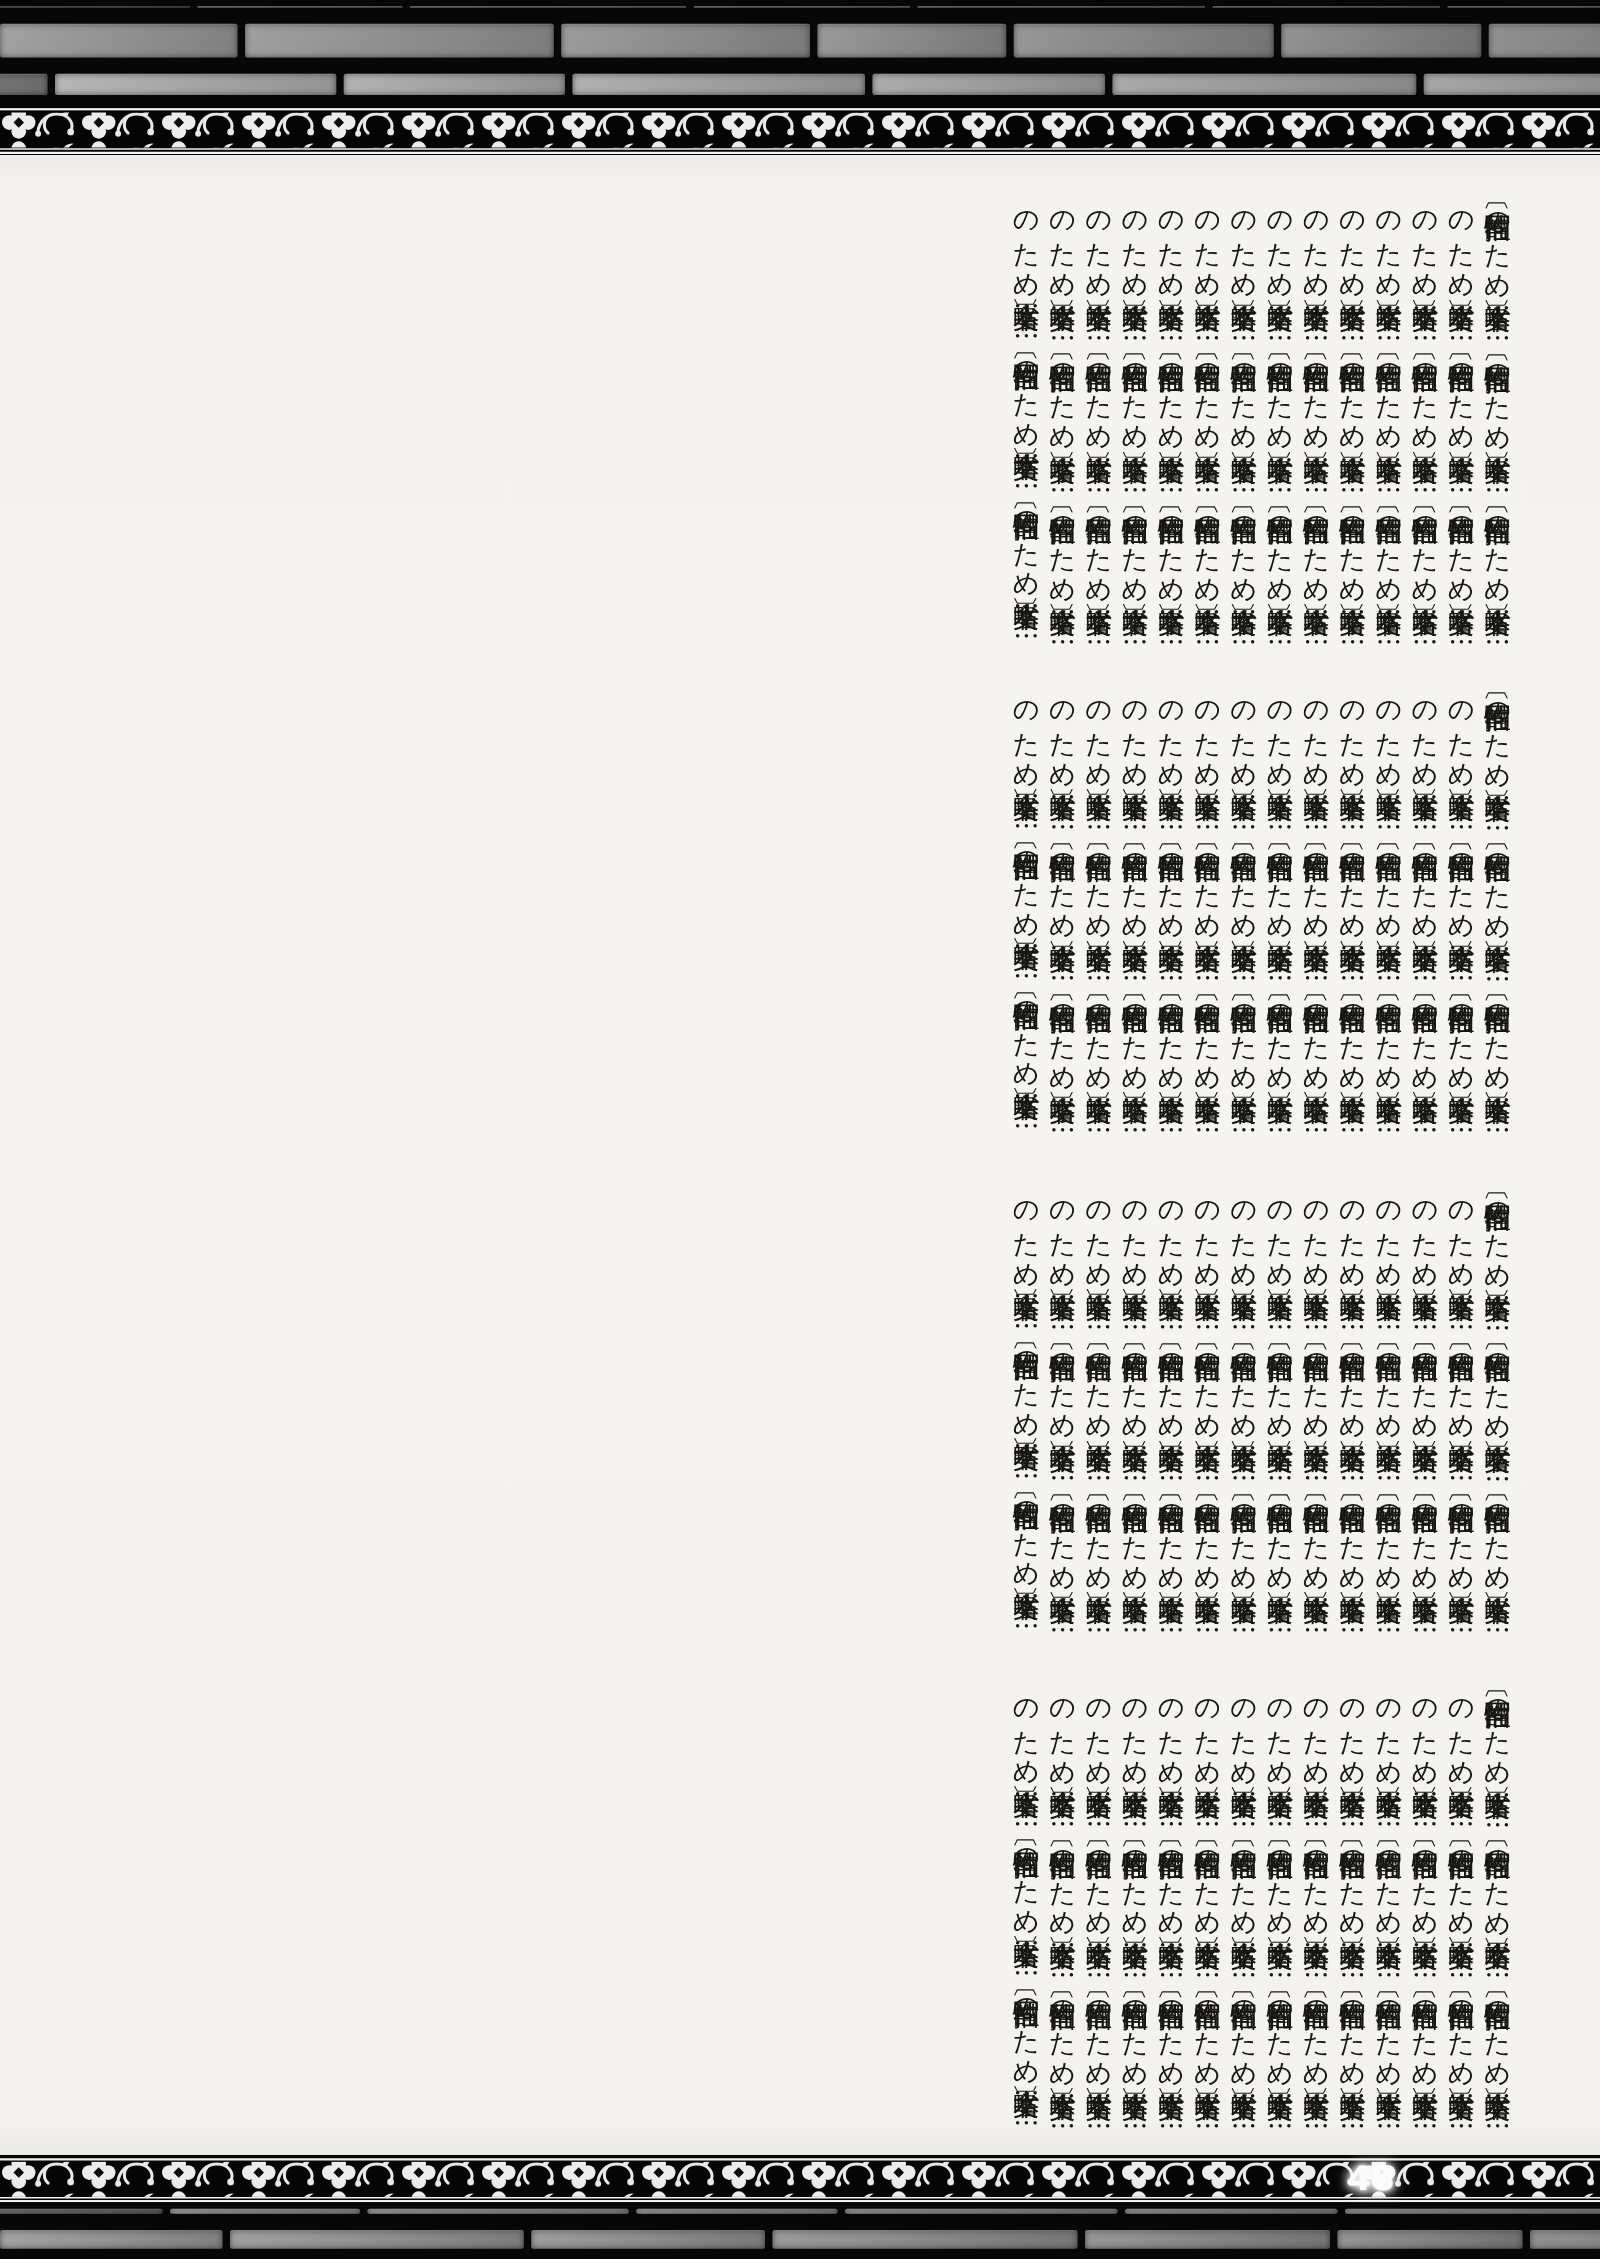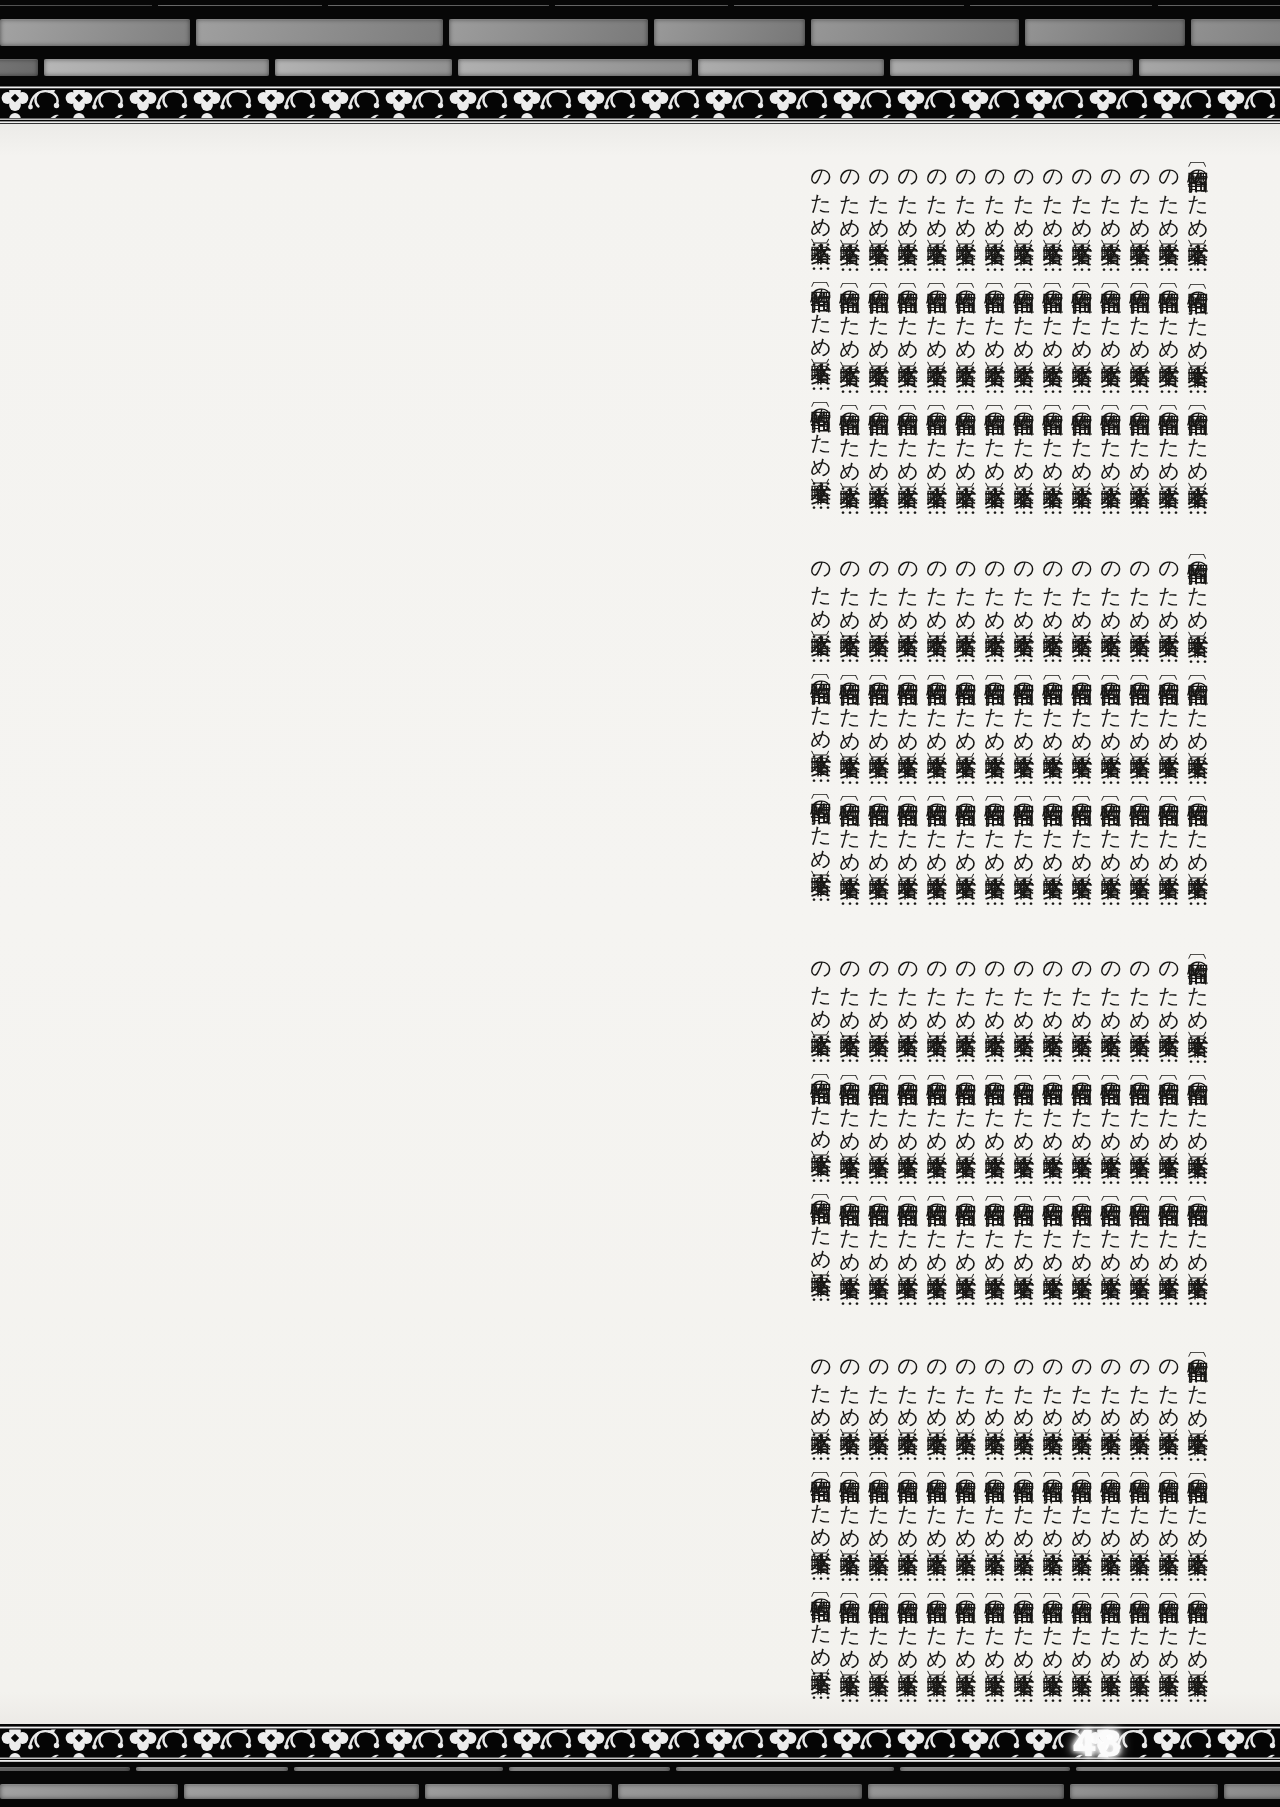--- a/index.html
+++ b/index.html
@@ -37,21 +37,21 @@
   }
   #band-1{top:31px;height:365px;}
   #band-2{top:423px;height:363px;}
   #band-3{top:823px;height:363px;}
   #band-4{top:1221px;height:362px;}
   
   #page-number{
     position:absolute;top:1724px;left:1072px;width:50px;height:38px;
     display:flex;align-items:center;justify-content:center;
     font-family:"DejaVu Sans","Liberation Sans",sans-serif;
-    font-size:36px;font-weight:bold;color:#fbfbfb;
+    font-size:27px;font-weight:bold;color:#fbfbfb;
     background:radial-gradient(closest-side,rgba(255,255,255,.55),rgba(255,255,255,0));
     text-shadow:0 0 4px #fff,0 0 9px #fff,0 0 14px rgba(255,255,255,.8);
     text-align:right;
   }
 </style>
 </head>
 <body>
 
 <div id="brick-top" class="brick-zone">
     <div class="brick-row" style="height: 14px; margin-left: -60px;">

